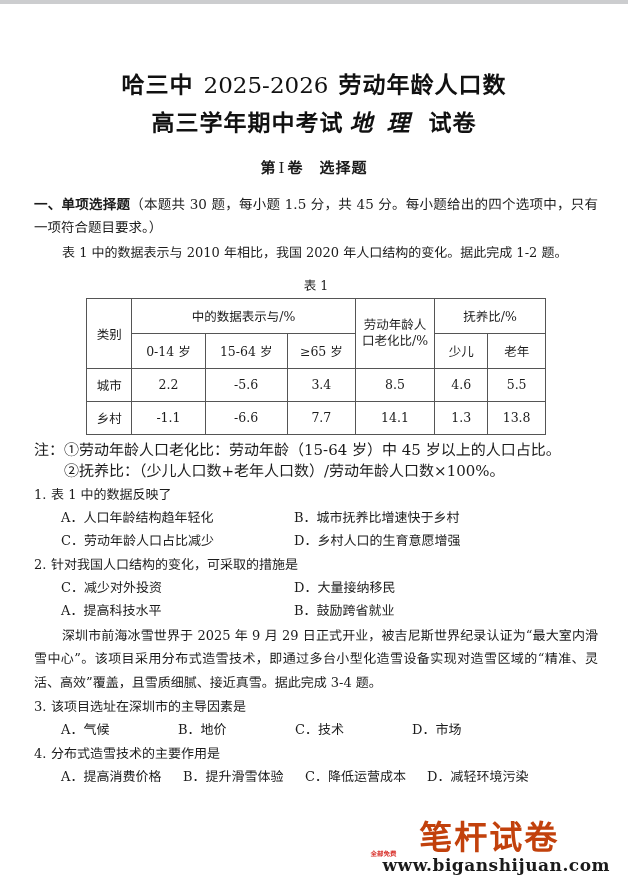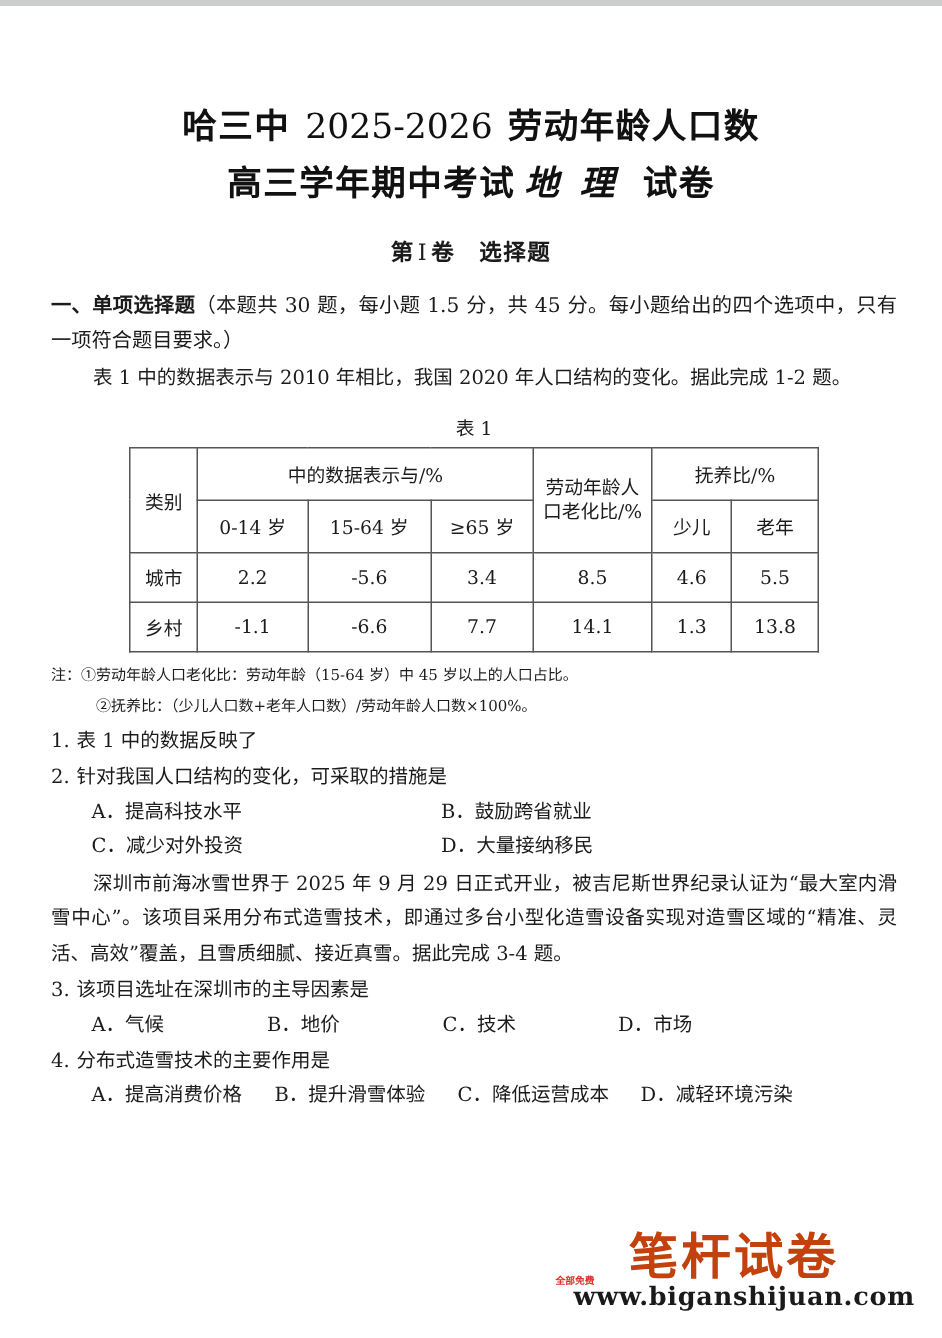--- a/index.html
+++ b/index.html
@@ -124,21 +124,21 @@
   .col-cat { width: 46px; }
   .col-a { width: 76px; }
   .col-b { width: 86px; }
   .col-c { width: 70px; }
   .col-d { width: 82px; }
   .col-e { width: 54px; font-family: Liberation Mono, monospace; }
   .col-f { width: 58px; }
   .cell-tall { line-height: 16px; }
 
   .notes {
-    font-size: 10px;
+    font-size: 15px;
     line-height: 21px;
     margin-top: 5px;
   }
   .notes .n2 { padding-left: 30px; display: block; }
 
   
   .q {
     font-size: 13px;
     line-height: 23px;
     margin-top: 1px;
@@ -282,32 +282,40 @@
 
     <div class="notes">
       <span>注：</span><span>①劳动年龄人口老化比：劳动年龄（15-64 岁）中 45 岁以上的人口占比。</span>
       <span class="n2">②抚养比：（少儿人口数+老年人口数）/劳动年龄人口数×100%。</span>
     </div>
 
     <div class="q">
       <div class="q-stem">
         <span class="q-num">1.</span><span>表 1 中的数据反映了</span>
       </div>
+      <div class="opts-2col">
+        <div class="opt-row">
+          <span class="o first">A．人口年龄结构趋年轻化</span><span class="o">B．城市抚养比增速快于乡村</span>
+        </div>
+        <div class="opt-row">
+          <span class="o first">C．劳动年龄人口占比减少</span><span class="o">D．乡村人口的生育意愿增强</span>
+        </div>
+      </div>
     </div>
 
     <div class="q">
       <div class="q-stem">
         <span class="q-num">2.</span><span>针对我国人口结构的变化，可采取的措施是</span>
       </div>
       <div class="opts-2col">
         <div class="opt-row">
-          <span class="o first">A．提高科技水平</span><span class="o">B．鼓励跨省就业</span>
+          <span class="o first">C．减少对外投资</span><span class="o">D．大量接纳移民</span>
         </div>
         <div class="opt-row">
-          <span class="o first">C．减少对外投资</span><span class="o">D．大量接纳移民</span>
+          <span class="o first">A．提高科技水平</span><span class="o">B．鼓励跨省就业</span>
         </div>
       </div>
     </div>
 
     <div class="passage">深圳市前海冰雪世界于 2025 年 9 月 29 日正式开业，被吉尼斯世界纪录认证为“最大室内滑雪中心”。该项目采用分布式造雪技术，即通过多台小型化造雪设备实现对造雪区域的“精准、灵活、高效”覆盖，且雪质细腻、接近真雪。据此完成 3-4 题。</div>
 
     <div class="q">
       <div class="q-stem">
         <span class="q-num">3.</span><span>该项目选址在深圳市的主导因素是</span>
       </div>

